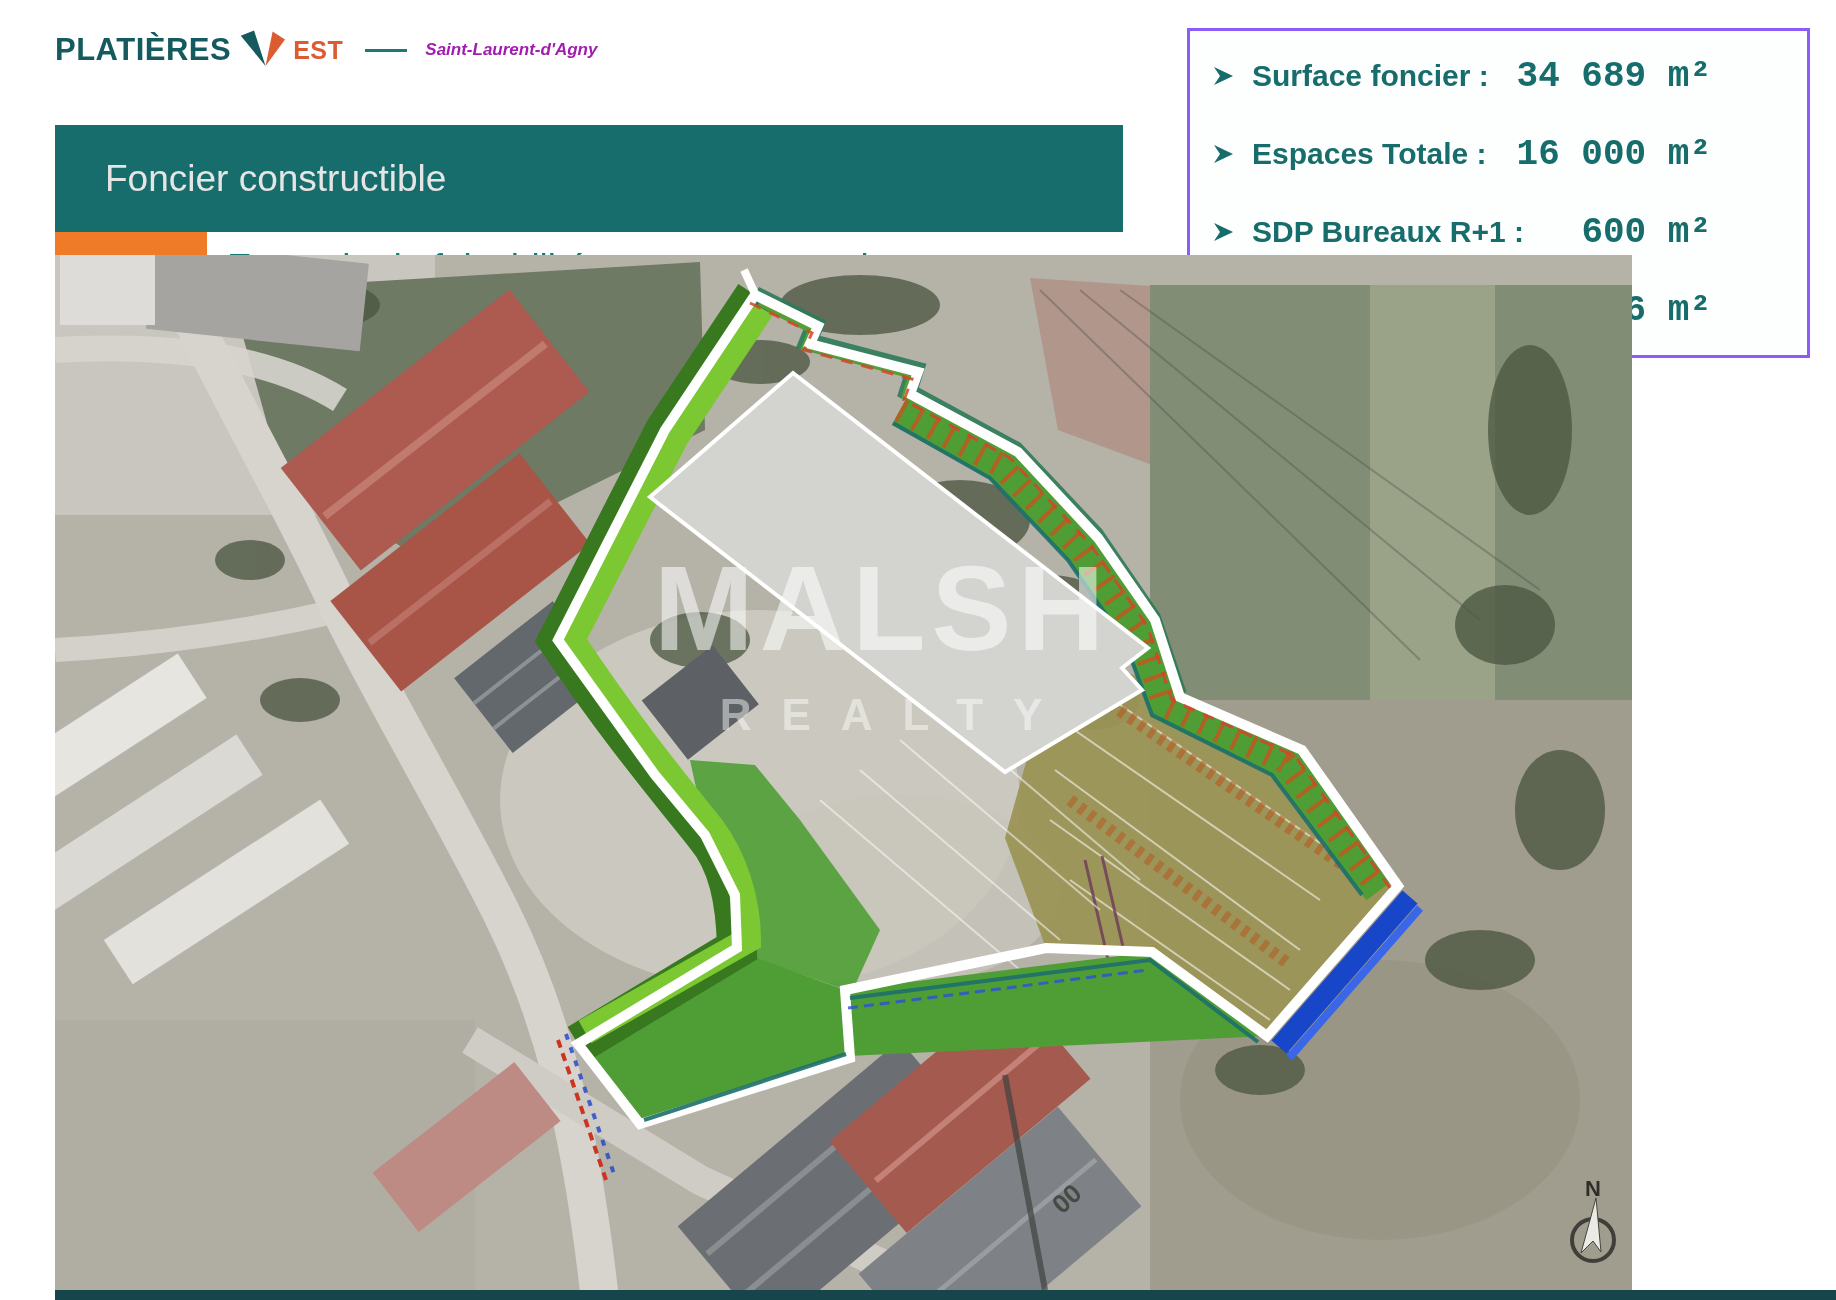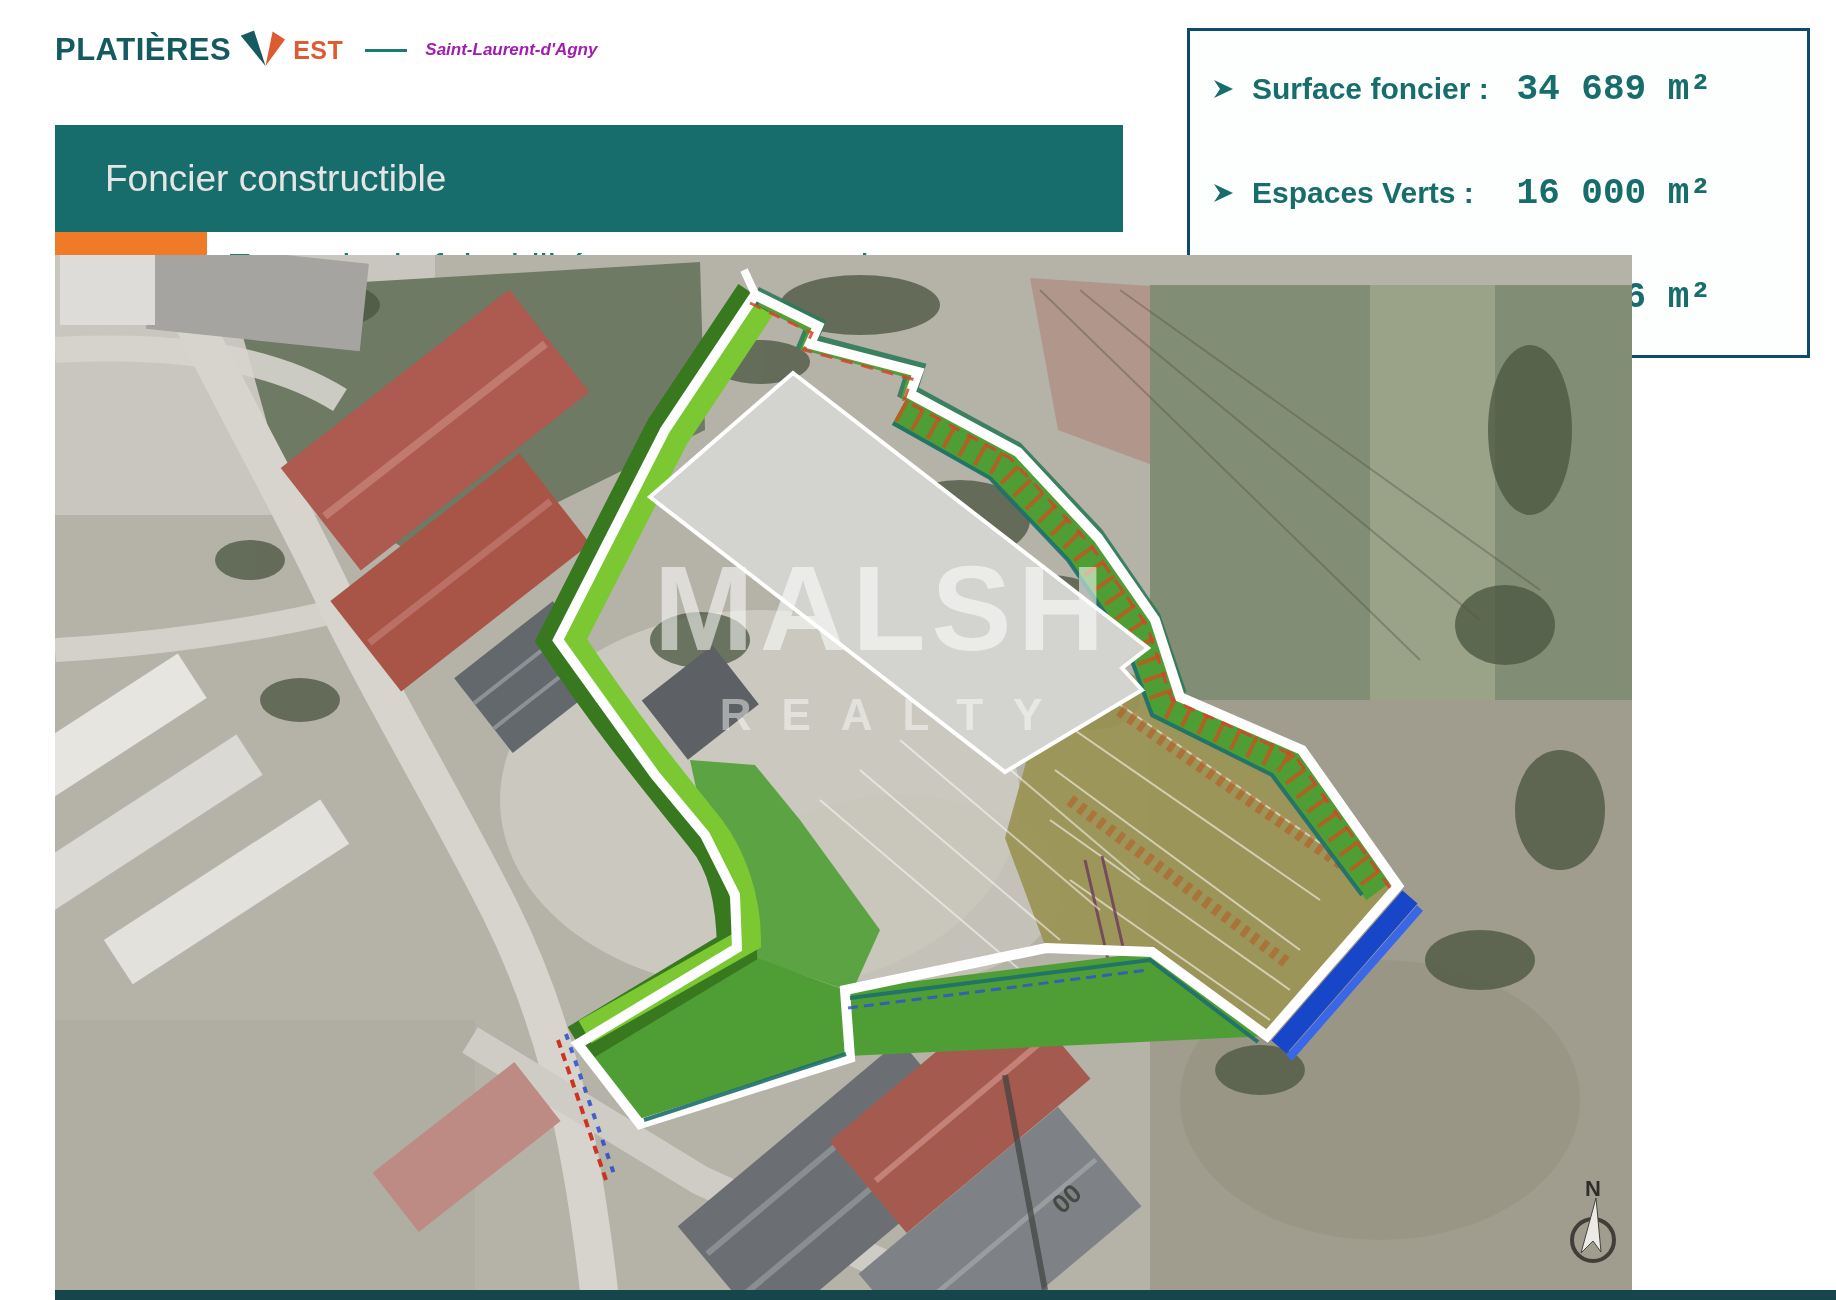--- a/index.html
+++ b/index.html
@@ -20,21 +20,21 @@
   .banner .t1{color:#ffffff;font-size:42px;font-weight:800;}
   .banner .t2{color:#e5e5e5;font-size:37px;font-weight:400;margin-left:26px;}
 
   .orange-block{position:absolute;left:55px;top:232px;width:152px;height:73px;background:#ef7b28;}
   .subtitle-box{position:absolute;left:207px;top:232px;width:980px;height:71px;background:#ffffff;
                 display:flex;align-items:center;padding-left:20px;box-sizing:border-box;}
   .subtitle-box span{color:#1a7a74;font-size:37px;font-weight:500;}
 
   
   .metrics{position:absolute;left:1187px;top:28px;width:623px;height:330px;background:#fdfefe;
-           border:3px solid #0c4a6e;box-sizing:border-box;display:flex;flex-direction:column;
+           border:3px solid #8b5cf6;box-sizing:border-box;display:flex;flex-direction:column;
            justify-content:space-around;padding:6px 0;}
   .metrics .row{display:flex;align-items:center;padding:0 18px 0 20px;}
   .metrics .row svg{flex:0 0 auto;margin-right:16px;}
   .metrics .label{font-size:30px;font-weight:600;color:#176d6b;}
   .metrics .value{font-size:36px;font-weight:600;color:#176d6b;margin-left:auto;padding-right:78px;font-family:Liberation Mono, monospace;}
   .metrics .row.total .label,.metrics .row.total .value{font-weight:800;}
 
   
   .map{position:absolute;left:55px;top:255px;width:1577px;height:1037px;}
   .bottom-strip{position:absolute;left:55px;top:1290px;width:1781px;height:10px;background:#17454c;}
@@ -70,22 +70,29 @@
       <svg width="26" height="26" viewBox="0 0 26 26">
           <path d="M4,4 L23,13 L4,22 L10,13 Z" fill="#176d6b"></path>
         </svg>
       <span class="label">Surface foncier :</span>
       <span class="value">34 689 m²</span>
     </div>
     <div class="row">
       <svg width="26" height="26" viewBox="0 0 26 26">
           <path d="M4,4 L23,13 L4,22 L10,13 Z" fill="#176d6b"></path>
         </svg>
-      <span class="label">Espaces Verts :</span>
+      <span class="label">Espaces Totale :</span>
       <span class="value">16 000 m²</span>
+    </div>
+    <div class="row">
+      <svg width="26" height="26" viewBox="0 0 26 26">
+          <path d="M4,4 L23,13 L4,22 L10,13 Z" fill="#176d6b"></path>
+        </svg>
+      <span class="label">SDP Bureaux R+1 :</span>
+      <span class="value">600 m²</span>
     </div>
     <div class="row total">
       <svg width="26" height="26" viewBox="0 0 26 26">
           <path d="M4,4 L23,13 L4,22 L10,13 Z" fill="#176d6b"></path>
         </svg>
       <span class="label">SDP Totale :</span>
       <span class="value">10 636 m²</span>
     </div>
   </div>
 

